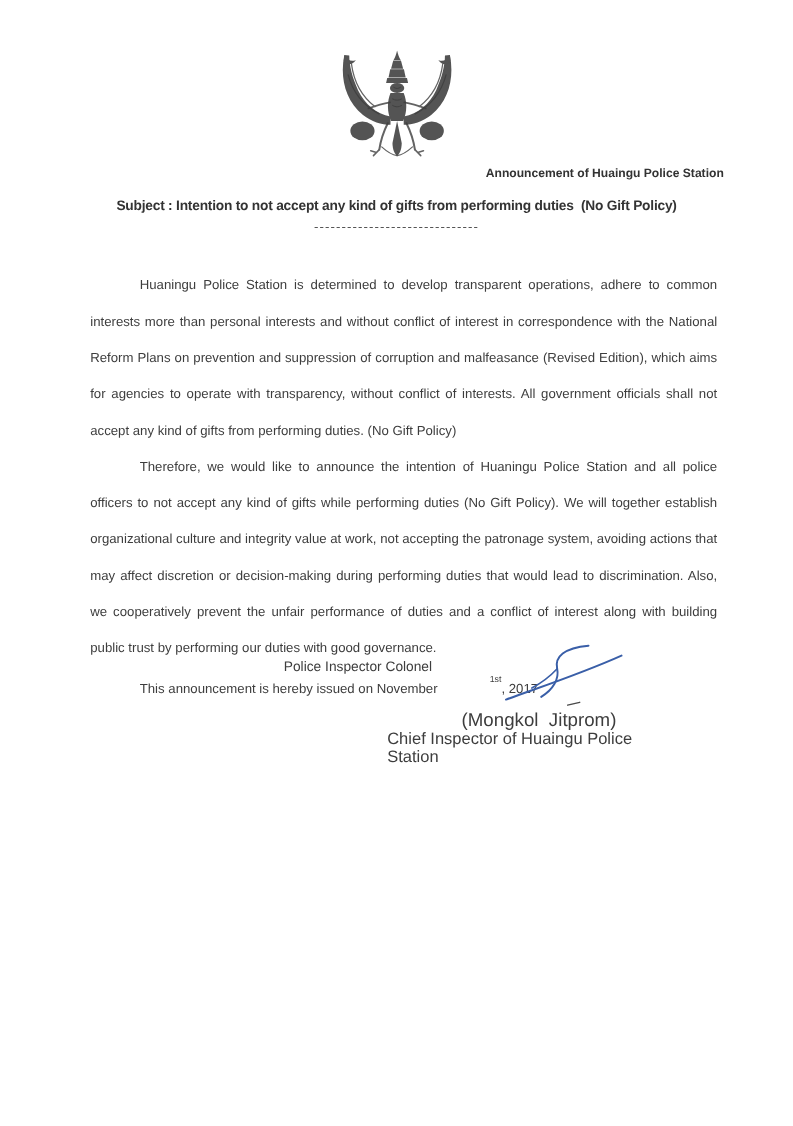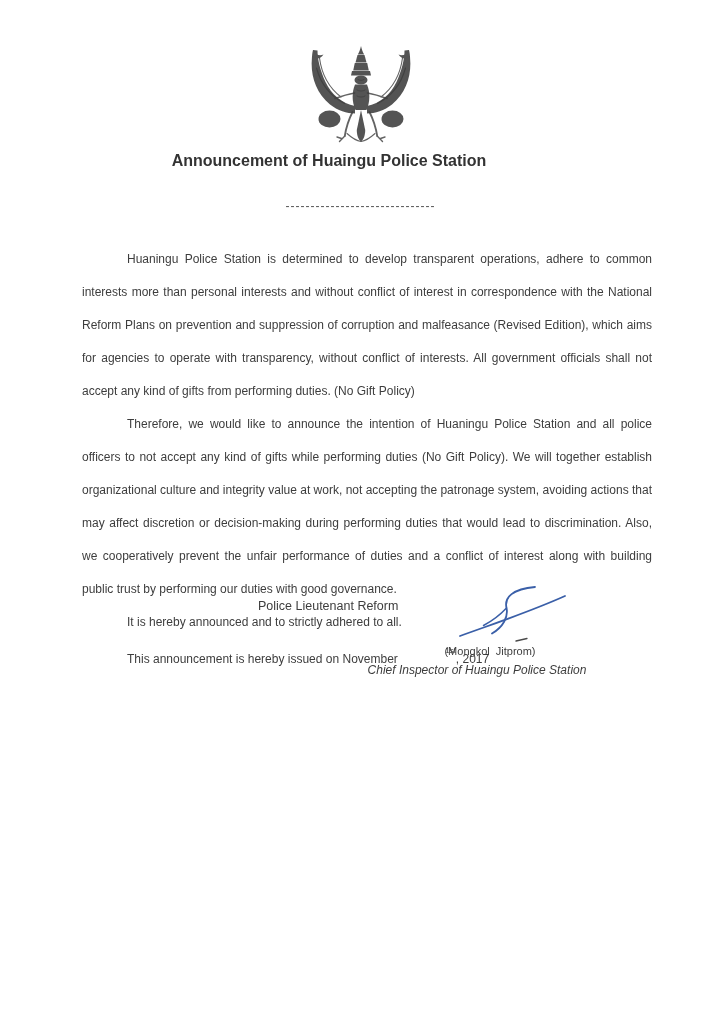--- a/index.html
+++ b/index.html
@@ -3,22 +3,22 @@
 <meta charset="utf-8">
 <style>
   html, body { margin:0; padding:0; background:#ffffff; }
   .page {
     position:relative; width:721px; height:1024px; background:#ffffff;
     font-family:"Liberation Sans","DejaVu Sans",sans-serif;
     color:#3d3d3d; overflow:hidden;
   }
   .emblem { position:absolute; top:46px; left:50%; transform:translateX(-50%); }
   .doc-title {
-    position:absolute; top:152px; left:0; width:658px; text-align:center;
-    font-size:16px; font-weight:700; color:#333;
+    position:absolute; top:152px; left:0; width:658px; text-align:right;
+    font-size:11px; font-weight:700; color:#333;
   }
   .doc-subject {
     position:absolute; top:180px; left:50%; transform:translateX(-50%);
     white-space:pre; font-size:12.5px; font-weight:700; letter-spacing:-0.2px; color:#333;
   }
   .separator {
     position:absolute; top:199px; left:0; width:721px; text-align:center;
     font-size:12px; letter-spacing:1px; color:#555;
   }
   .doc-body {
@@ -26,26 +26,25 @@
     font-size:12px; line-height:33px;
   }
   .doc-body p { margin:0; }
   .para { text-align:justify; text-indent:45px; }
   .line { text-align:left; text-indent:45px; }
   sup.ord { font-size:8px; position:relative; top:-5px;margin-left:44px; }
   .rank { position:absolute; top:599px; left:258px; font-size:12.5px; }
   .sig-ink { position:absolute; top:584px; left:447px; }
   .signer-name {
     position:absolute; top:645px; left:380px; width:220px; text-align:center;
-    white-space:pre; font-size:11px;
+    white-space:pre; font-size:17px;
   }
   .signer-title {
-    position:absolute; top:663px; left:352px; width:250px; text-align:center;
-    font-size:12px;
-    font-style:italic;
+    position:absolute; top:663px; left:352px; width:250px; text-align:left;
+    font-size:15px;
   }
 </style>
 </head>
 <body>
 
 <div class="page">
 
   <div class="emblem">
     <svg width="112" height="100" viewBox="0 0 110 100" aria-hidden="true">
       <g fill="#3d3d3d" opacity="0.88">
@@ -77,31 +76,31 @@
         <path d="M38.8 90 L33.5 95.5 M35.5 92.5 L31 91" stroke-width="1.4"></path>
         <path d="M71.2 90 L76.5 95.5 M74.5 92.5 L79 91" stroke-width="1.4"></path>
         <path d="M51 44 C53.5 45.5 56.5 45.5 59 44 M51 50 C53.5 51.5 56.5 51.5 59 50" stroke-width="0.9"></path>
         <path d="M52 33.5 C54 34.8 56 34.8 58 33.5" stroke-width="0.9"></path>
       </g>
     </svg>
   </div>
 
   <div class="doc-title">Announcement of Huaingu Police Station</div>
 
+  <div class="doc-subject">Subject : Intention to not accept any kind of gifts from performing duties  (No Gift Policy)</div>
 
   <div class="separator">------------------------------</div>
 
   <div class="doc-body">
     <p class="para">Huaningu Police Station is determined to develop transparent operations, adhere to common interests more than personal interests and without conflict of interest in correspondence with the National Reform Plans on prevention and suppression of corruption and malfeasance (Revised Edition), which aims for agencies to operate with transparency, without conflict of interests. All government officials shall not accept any kind of gifts from performing duties. (No Gift Policy)</p>
     <p class="para">Therefore, we would like to announce the intention of Huaningu Police Station and all police officers to not accept any kind of gifts while performing duties (No Gift Policy). We will together establish organizational culture and integrity value at work, not accepting the patronage system, avoiding actions that may affect discretion or decision-making during performing duties that would lead to discrimination. Also, we cooperatively prevent the unfair performance of duties and a conflict of interest along with building public trust by performing our duties with good governance.</p>
-    <p class="line">It is hereby announced and to strictly adhered to all.</p>
     <p class="line"><span>This announcement is hereby issued on November </span><sup class="ord">1st</sup><span>, 2017</span></p>
   </div>
 
-  <div class="rank">Police Lieutenant Reform</div>
+  <div class="rank">Police Inspector Colonel</div>
 
   <div class="sig-ink">
     <svg width="122" height="60" viewBox="0 0 122 60" aria-hidden="true">
       <g fill="none" stroke-linecap="round" stroke="#3a5fa8">
         <path d="M88 3 C66 5 57 13 59.5 24 C61.5 33 56 43 45 49.5" stroke-width="1.8"></path>
         <path d="M13 52 C40 42 80 29 118 12" stroke-width="1.8"></path>
         <path d="M59.5 24 C53 31 45 37 36.5 41.5" stroke-width="1.5"></path>
       </g>
       <path d="M69 57 L80 54.5" stroke="#4a4a4a" stroke-width="1.3" fill="none" stroke-linecap="round"></path>
     </svg>

